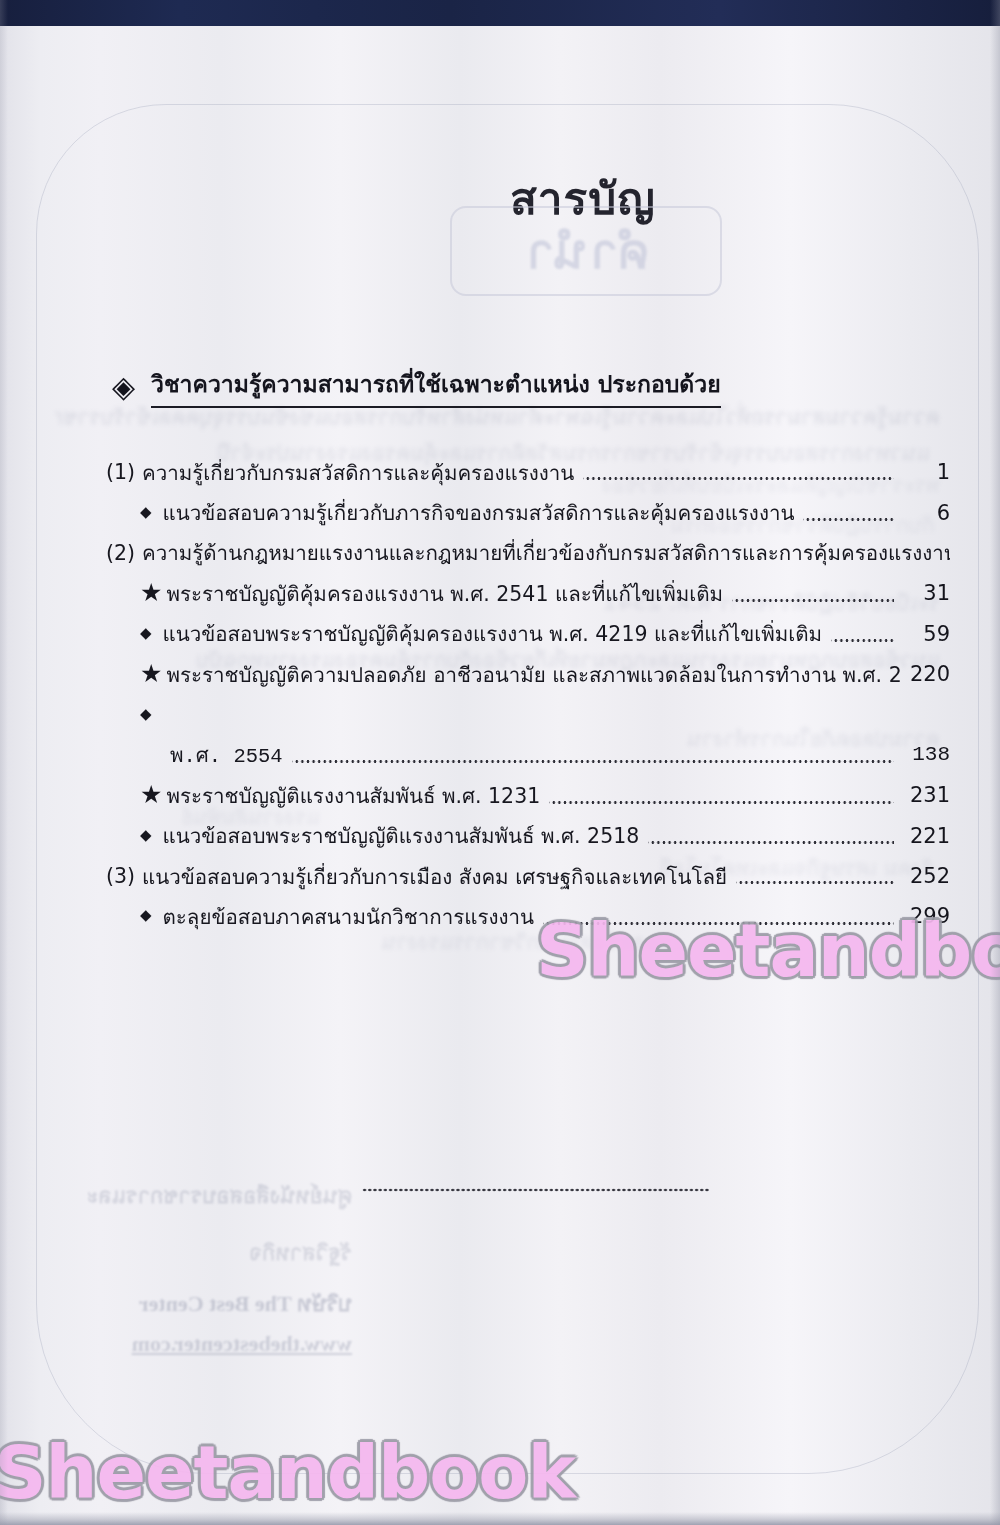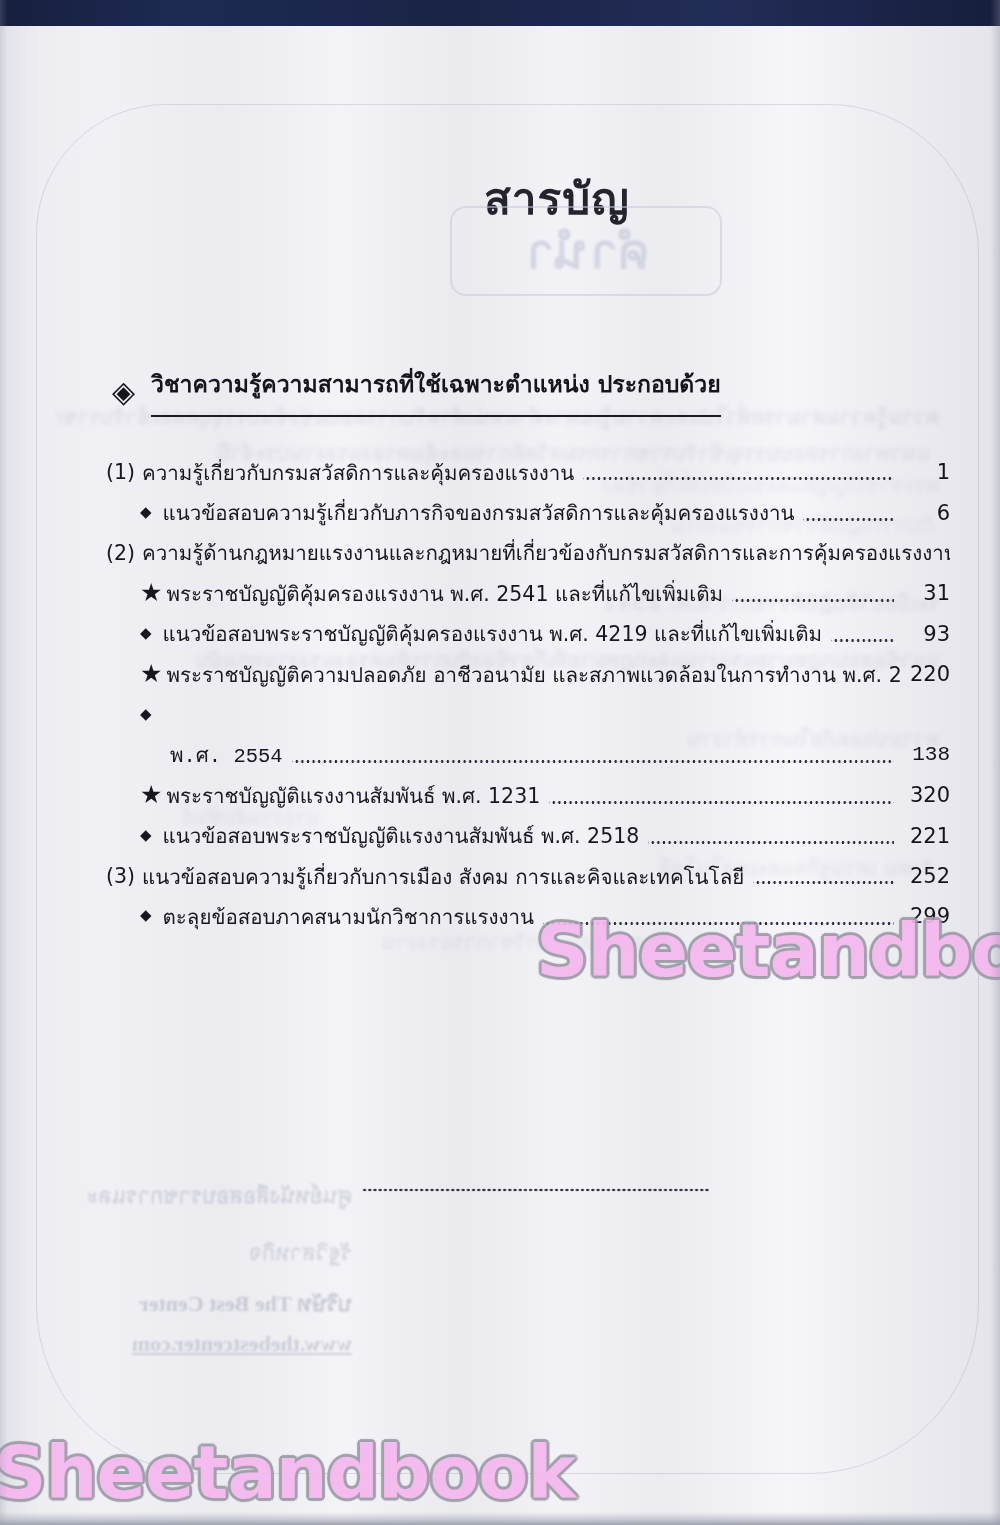--- a/index.html
+++ b/index.html
@@ -16,33 +16,33 @@
     background:linear-gradient(90deg,#171f3e 0%,#1e2a52 18%,#1a2446 45%,#222d57 72%,#161e3c 100%);}
   .edge-bottom{position:absolute;left:0;bottom:0;width:1000px;height:13px;
     background:linear-gradient(180deg,rgba(160,162,176,0) 0%,rgba(158,160,175,.45) 55%,#9fa2b2 100%);}
   .edge-right{position:absolute;right:0;top:0;width:10px;height:100%;
     background:linear-gradient(270deg,rgba(140,143,160,.35),rgba(140,143,160,0));}
   .edge-left{position:absolute;left:0;top:0;width:8px;height:100%;
     background:linear-gradient(90deg,rgba(150,152,168,.25),rgba(150,152,168,0));}
   
   .page-outline{position:absolute;left:36px;top:104px;width:941px;height:1368px;
     border:1px solid rgba(150,156,180,.30);border-radius:130px 150px 170px 170px;}
-  .page-title{position:absolute;left:484px;top:163px;font-size:44px;font-weight:bold;
+  .page-title{position:absolute;left:510px;top:163px;font-size:44px;font-weight:bold;
     letter-spacing:1px;color:#24242e;}
   
   .stamp{position:absolute;left:450px;top:206px;width:268px;height:86px;
     border:2px solid rgba(198,200,216,.55);border-radius:16px;
     display:flex;align-items:center;justify-content:center;}
   .stamp span{transform:scaleX(-1);font-size:48px;font-weight:bold;
     color:rgba(193,196,216,.60);filter:blur(1px);letter-spacing:4px;}
   
   .heading{position:absolute;left:112px;top:366px;display:flex;align-items:center;}
   .heading .dia{font-size:30px;line-height:30px;color:#14141d;margin-right:16px;}
   .heading .txt{font-size:23px;font-weight:bold;color:#15151e;
-    border-bottom:2.5px solid #1b1b24;padding-bottom:13px;white-space:nowrap;}
+    border-bottom:2.5px solid #1b1b24;padding-bottom:4px;white-space:nowrap;}
   
   .toc{position:absolute;left:106px;top:452px;right:50px;}
   .toc-row{height:40.4px;display:flex;align-items:center;white-space:nowrap;
     font-size:20.5px;color:#17171f;overflow:hidden;}
   .toc-row.ind1{padding-left:34px;}
   .toc-row.ind2{padding-left:64px;font-family:Liberation Mono, monospace;}
   .bullet{flex:0 0 auto;}
   .b-paren{margin-right:7px;}
   .b-diamond{font-size:15px;margin-right:11px;transform:translateY(-1px);}
   .b-star{font-size:25px;margin-right:4px;transform:translateY(-1px);}
@@ -135,50 +135,50 @@
       <div class="toc-row ind1">
         <span class="bullet b-star">★</span>
         <span class="label">พระราชบัญญัติคุ้มครองแรงงาน พ.ศ. 2541 และที่แก้ไขเพิ่มเติม</span>
         <span class="dots"></span>
         <span class="pgnum">31</span>
       </div>
       <div class="toc-row ind1">
         <span class="bullet b-diamond">◆</span>
         <span class="label">แนวข้อสอบพระราชบัญญัติคุ้มครองแรงงาน พ.ศ. 4219 และที่แก้ไขเพิ่มเติม</span>
         <span class="dots"></span>
-        <span class="pgnum">93</span>
+        <span class="pgnum">59</span>
       </div>
       <div class="toc-row ind1">
         <span class="bullet b-star">★</span>
         <span class="label">พระราชบัญญัติความปลอดภัย อาชีวอนามัย และสภาพแวดล้อมในการทำงาน พ.ศ. 2554 ......</span>
         <span class="pgnum">220</span>
       </div>
       <div class="toc-row ind1">
         <span class="bullet b-diamond">◆</span>
       </div>
       <div class="toc-row ind2">
         <span class="label">พ.ศ. 2554</span>
         <span class="dots"></span>
         <span class="pgnum">138</span>
       </div>
       <div class="toc-row ind1">
         <span class="bullet b-star">★</span>
         <span class="label">พระราชบัญญัติแรงงานสัมพันธ์ พ.ศ. 1231</span>
         <span class="dots"></span>
-        <span class="pgnum">320</span>
+        <span class="pgnum">231</span>
       </div>
       <div class="toc-row ind1">
         <span class="bullet b-diamond">◆</span>
         <span class="label">แนวข้อสอบพระราชบัญญัติแรงงานสัมพันธ์ พ.ศ. 2518</span>
         <span class="dots"></span>
         <span class="pgnum">221</span>
       </div>
       <div class="toc-row">
         <span class="bullet b-paren">(3)</span>
-        <span class="label">แนวข้อสอบความรู้เกี่ยวกับการเมือง สังคม การและคิจและเทคโนโลยี</span>
+        <span class="label">แนวข้อสอบความรู้เกี่ยวกับการเมือง สังคม เศรษฐกิจและเทคโนโลยี</span>
         <span class="dots"></span>
         <span class="pgnum">252</span>
       </div>
       <div class="toc-row ind1">
         <span class="bullet b-diamond">◆</span>
         <span class="label">ตะลุยข้อสอบภาคสนามนักวิชาการแรงงาน</span>
         <span class="dots"></span>
         <span class="pgnum">299</span>
       </div>
     </div>

